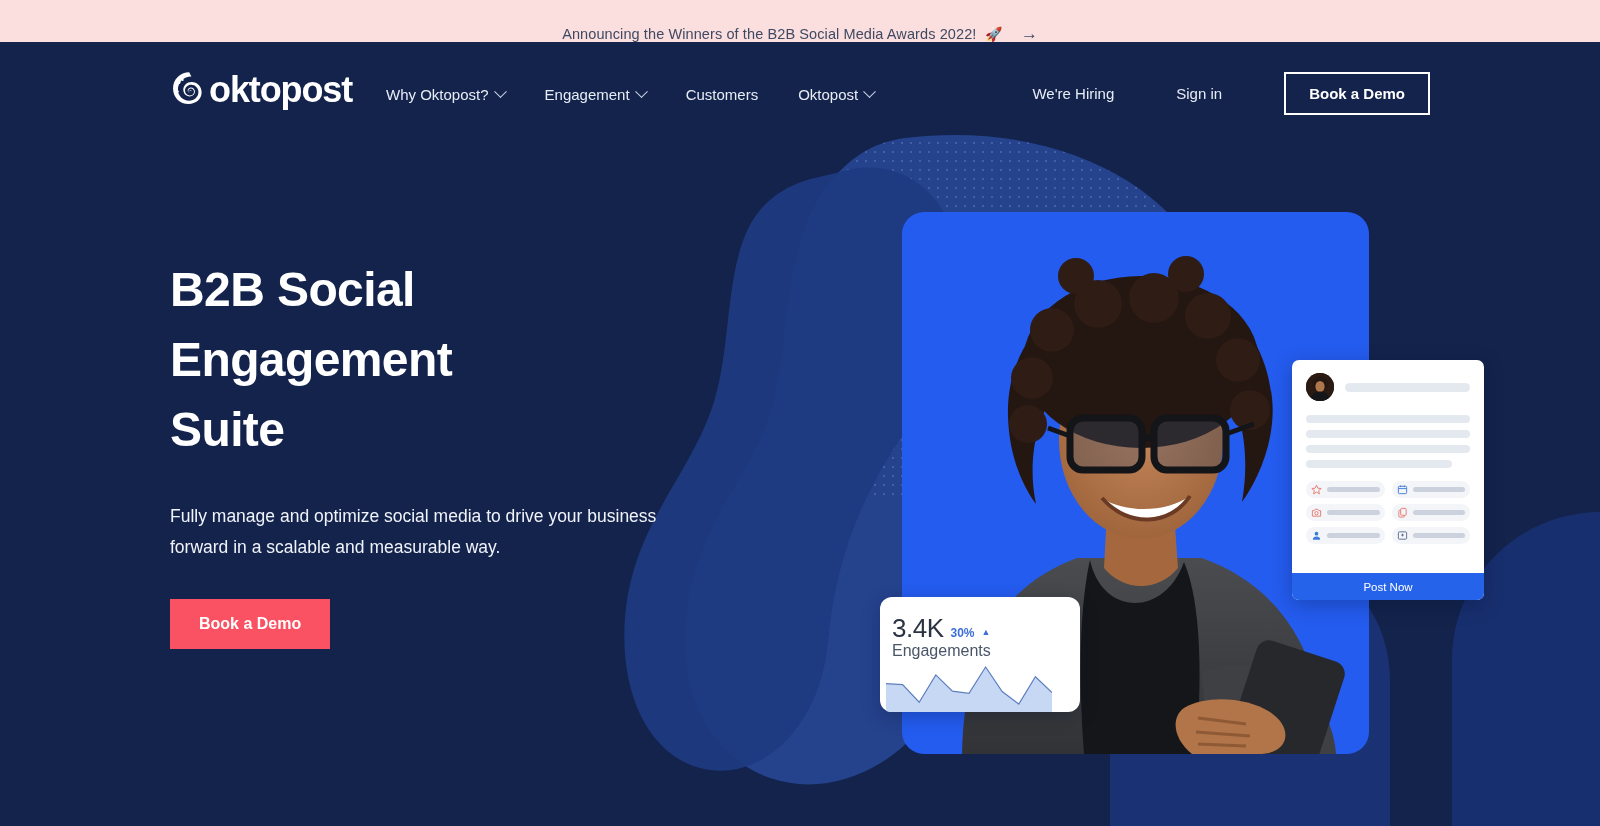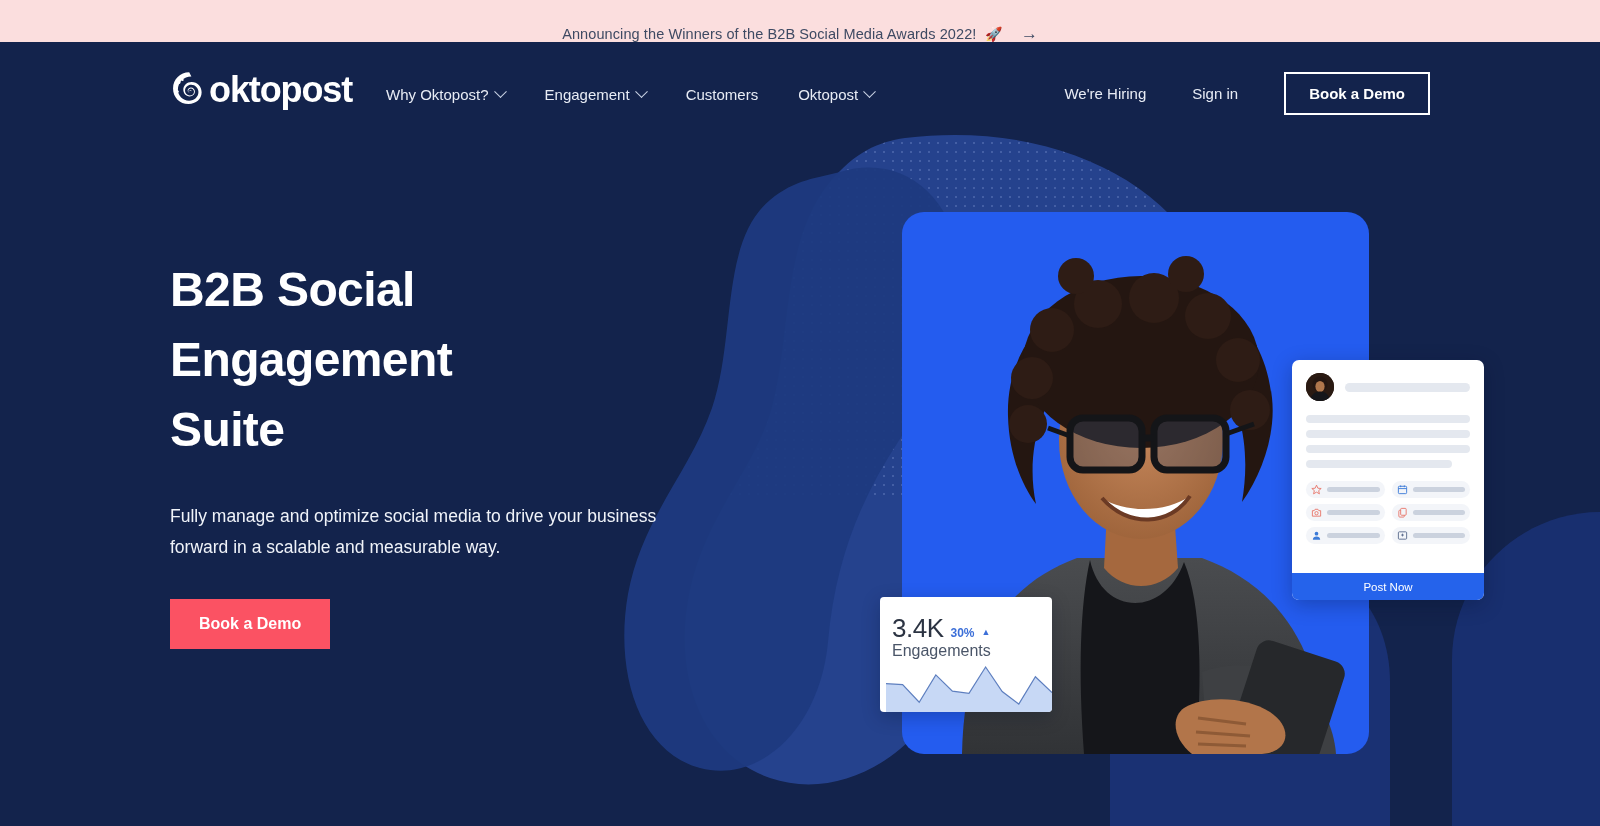--- a/index.html
+++ b/index.html
@@ -105,21 +105,21 @@
     transform: rotate(45deg) translate(-2px,-2px);
     display: inline-block;
   }
 
   .nav-right {
     position: absolute;
     right: 170px;
     top: 30px;
     display: flex;
     align-items: center;
-    gap: 0;
+    gap: 16px;
   }
   .nav-link-right {
     color: #E8ECF5;
     font-size: 15px;
     white-space: nowrap;
     cursor: pointer;
     padding: 8px 0;
     margin-right: 46px;
   }
   .btn-demo-outline {
@@ -267,24 +267,24 @@
     border-radius: 0 0 7px 7px;
     cursor: pointer;
     font-family: "Liberation Sans", sans-serif;
   }
 
   
   .stats-card {
     position: absolute;
     left: 150px;
     top: 497px;
-    width: 172px;
+    width: 200px;
     height: 115px;
     background: #FFFFFF;
-    border-radius: 4px;
+    border-radius: 12px;
     box-shadow: 0 5px 18px rgba(5,14,40,.26);
     padding: 18px 16px 0 12px;
     overflow: hidden;
     z-index: 26;
   }
   .stat-row { display: flex; align-items: baseline; gap: 7px; }
   .stat-value { font-size: 26px; font-weight: 400; color: #2B3342; letter-spacing: -0.5px; line-height: 1; }
   .stat-delta { font-size: 12px; color: #3C6FD8; font-weight: 700; }
   .stat-caret { color: #3C6FD8; font-size: 9px; transform: translateY(-2px); display: inline-block; }
   .stat-label { margin-top: 1px; font-size: 16px; color: #4A5568; }

